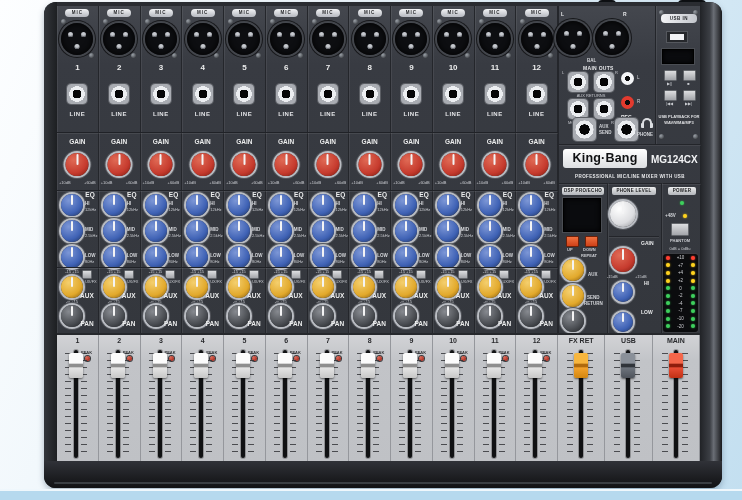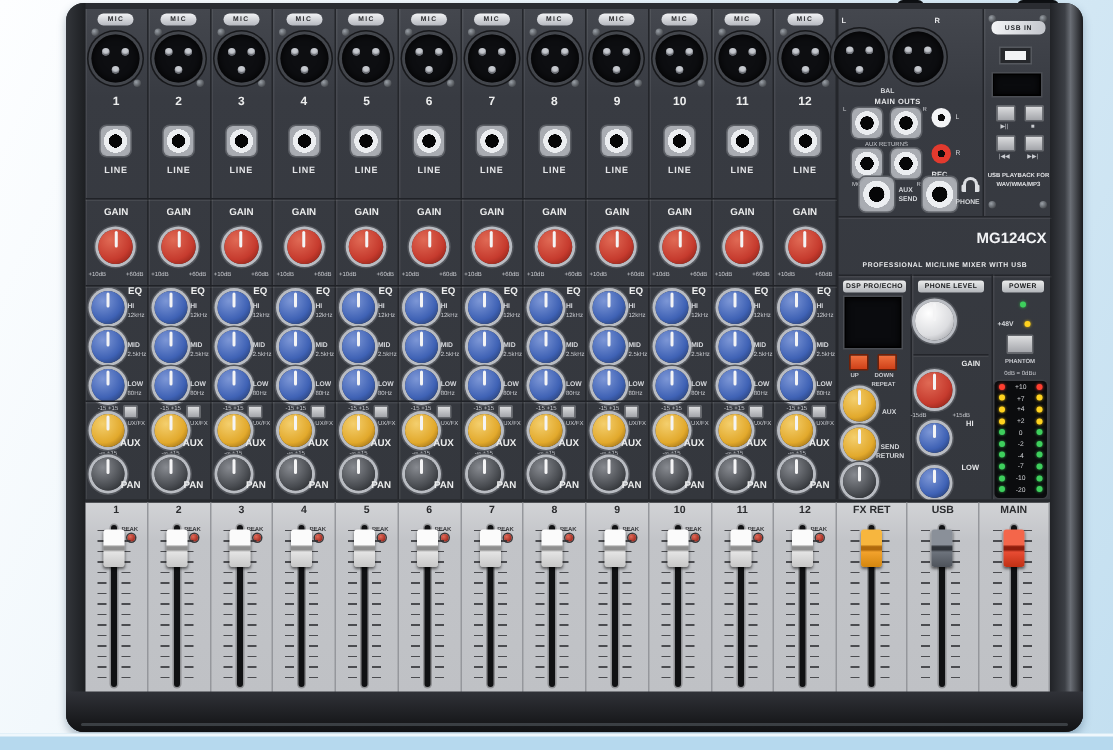--- a/index.html
+++ b/index.html
@@ -690,20 +690,21 @@
     <div class="abs t4 tc" style="left:103px;top:75px;width:15px">▶||</div>
     <div class="abs t4 tc" style="left:122px;top:75px;width:15px">■</div>
     <div class="gbtn abs" style="left:105px;top:84px;width:11px;height:9px"></div>
     <div class="gbtn abs" style="left:124px;top:84px;width:11px;height:9px"></div>
     <div class="abs t4 tc" style="left:103px;top:95px;width:15px">|◀◀</div>
     <div class="abs t4 tc" style="left:122px;top:95px;width:15px">▶▶|</div>
     <div class="abs t4 bold tc" style="left:98px;top:108px;width:44px;color:#dfe0e3">USB PLAYBACK FOR</div>
     <div class="abs t4 bold tc" style="left:98px;top:114px;width:44px;color:#dfe0e3">WAV/WMA/MP3</div>
 
     <div class="hdiv" style="left:0;top:138px;width:142px"></div>
+    <div class="logo-box abs" style="left:4px;top:143px;width:84px;height:19px">King·Bang</div>
     <div class="abs bold" style="left:92px;top:148px;font-size:10px;color:#f2f3f5">MG124CX</div>
     <div class="abs bold tc" style="left:0;top:168px;width:142px;font-size:4.5px;letter-spacing:.4px;color:#e8e9eb">PROFESSIONAL MIC/LINE MIXER WITH USB</div>
     <div class="hdiv" style="left:0;top:177px;width:142px"></div>
 
     <div class="vdiv" style="left:48px;top:177px;height:150px"></div>
     <div class="vdiv" style="left:102px;top:177px;height:150px"></div>
     <div class="hdr-pill abs" style="left:3px;top:181px;width:42px">DSP PRO/ECHO</div>
     <div class="dsp-display abs" style="left:5px;top:193px;width:36px;height:32px"></div>
     <div class="obtn abs" style="left:7px;top:230px;width:11px;height:9px"></div>
     <div class="obtn abs" style="left:26px;top:230px;width:11px;height:9px"></div>

